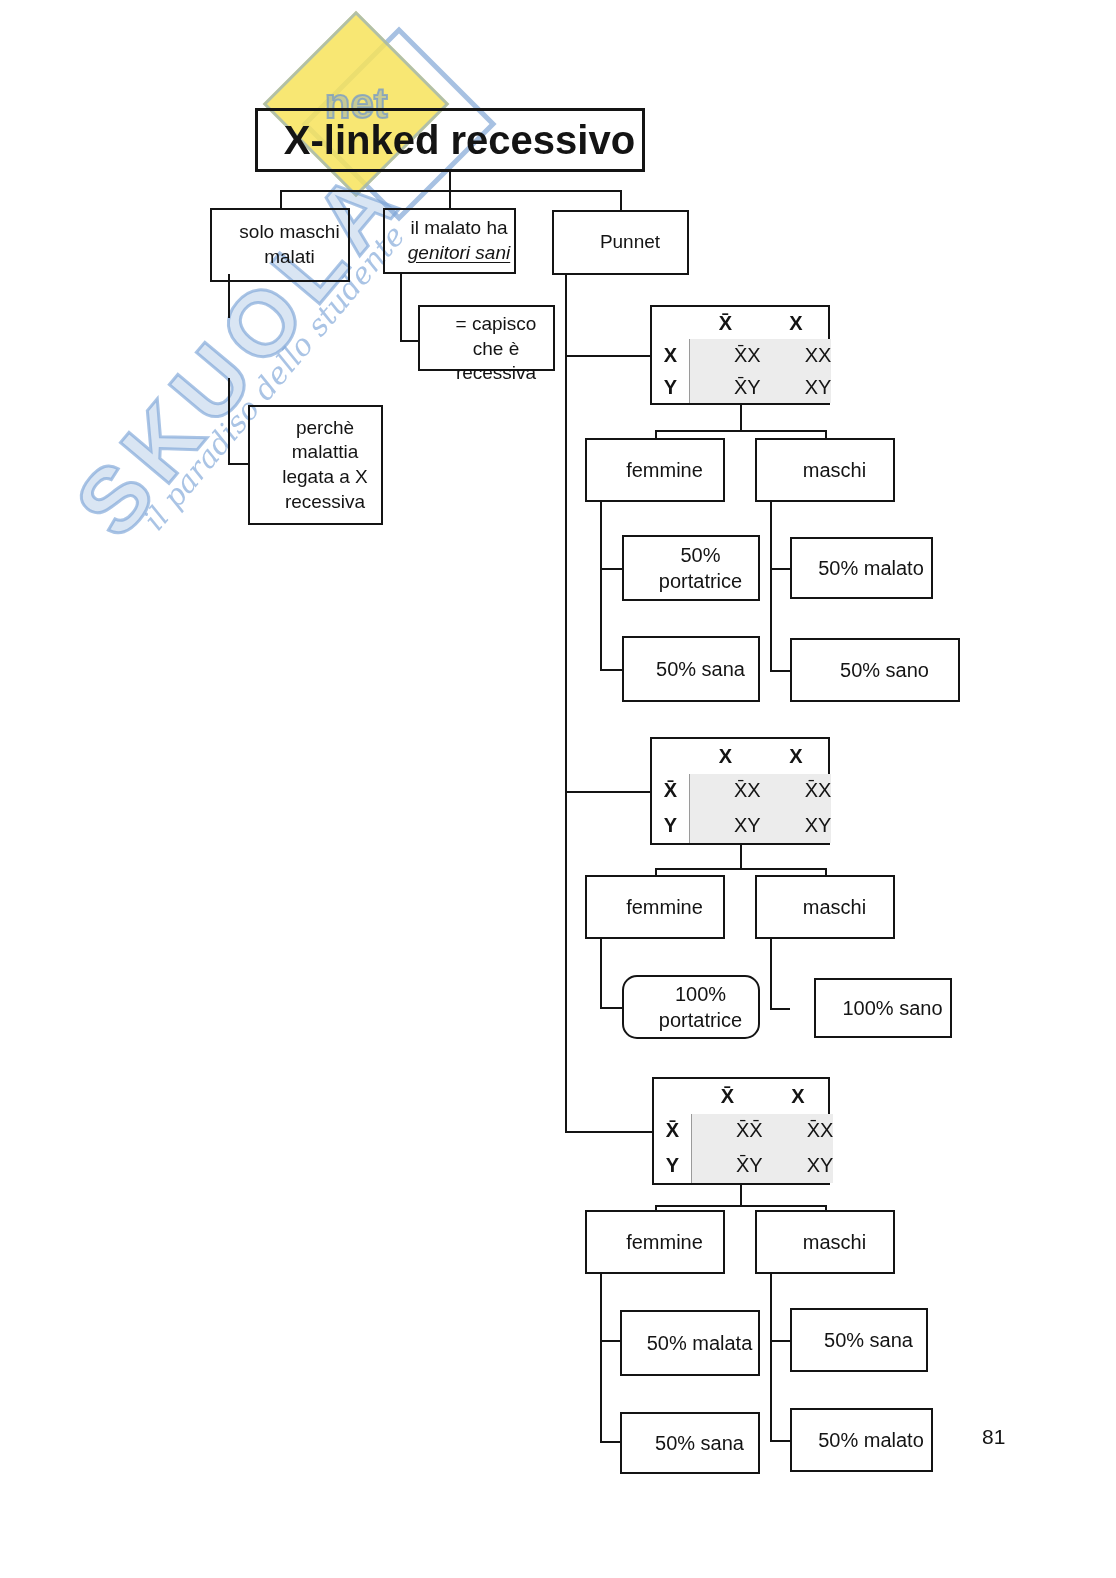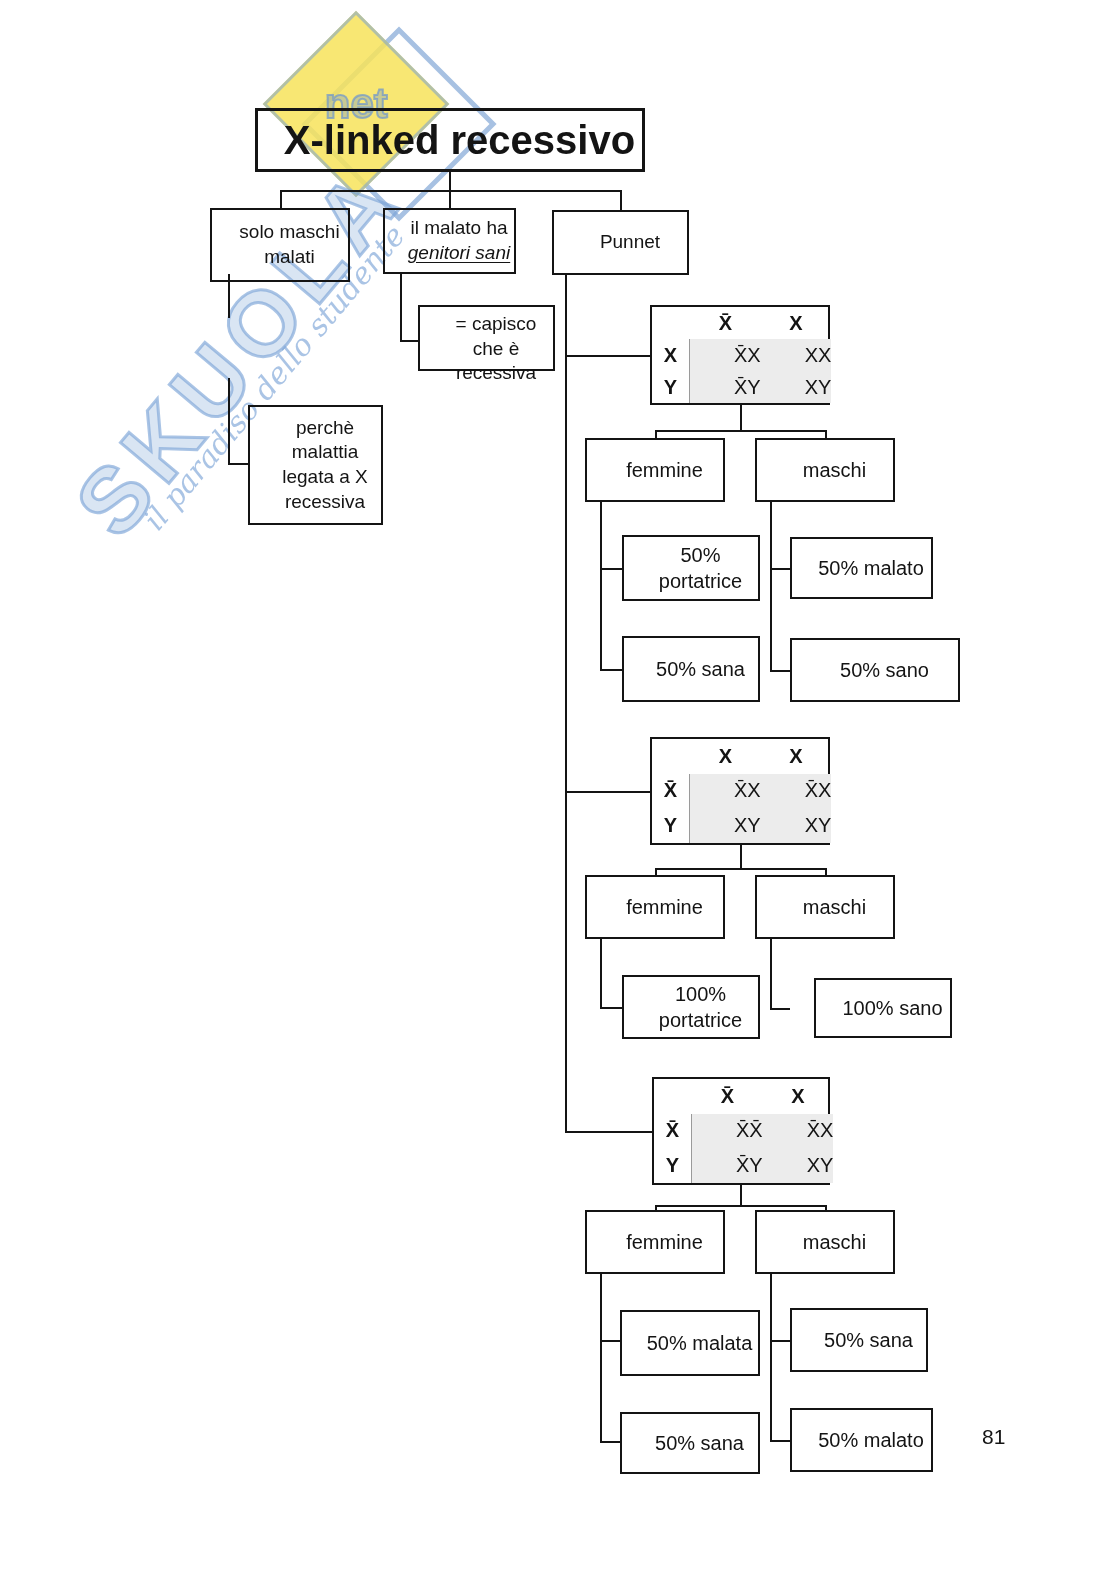--- a/index.html
+++ b/index.html
@@ -179,21 +179,21 @@
 
   <div class="box lbl" style="left:585px; top:875px; width:140px; height:64px;">
     <span>femmine</span>
   </div>
   <div class="box lbl" style="left:755px; top:875px; width:140px; height:64px;">
     <span>maschi</span>
   </div>
 
   <div class="vl" style="left:600px; top:939px; height:68px;"></div>
   <div class="hl" style="left:600px; top:1007px; width:22px;"></div>
-  <div class="box lbl" style="left:622px; top:975px; width:138px; height:64px;">
+  <div class="box lbl" style="left:622px; top:975px; width:138px; height:64px;border-radius:15px;">
     <span>100% portatrice</span>
   </div>
 
   <div class="vl" style="left:770px; top:939px; height:69px;"></div>
   <div class="hl" style="left:770px; top:1008px; width:20px;"></div>
   <div class="box lbl" style="left:814px; top:978px; width:138px; height:60px;">
     <span>100% sano</span>
   </div>
 
   <div class="ptable" style="left:652px; top:1077px; width:178px; height:108px;">

